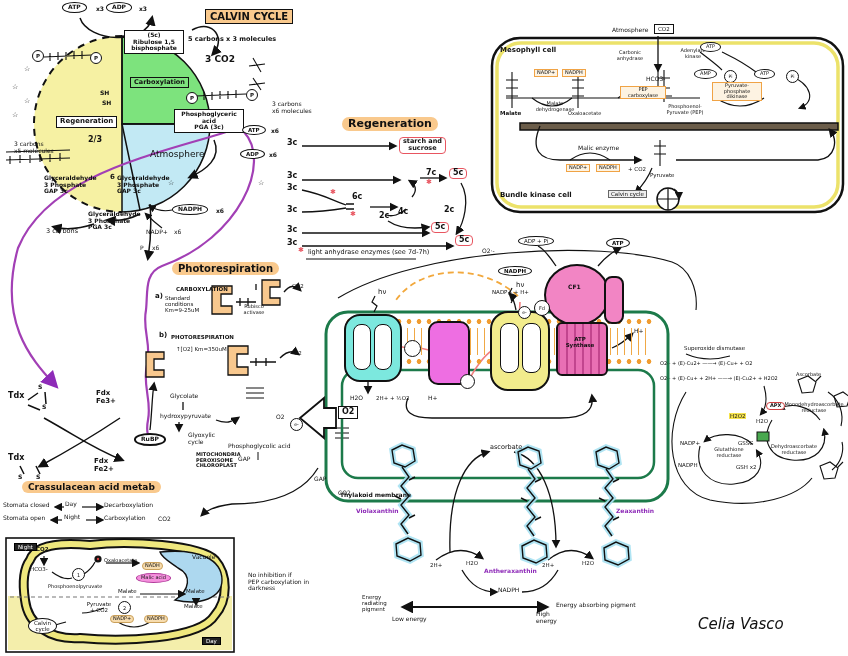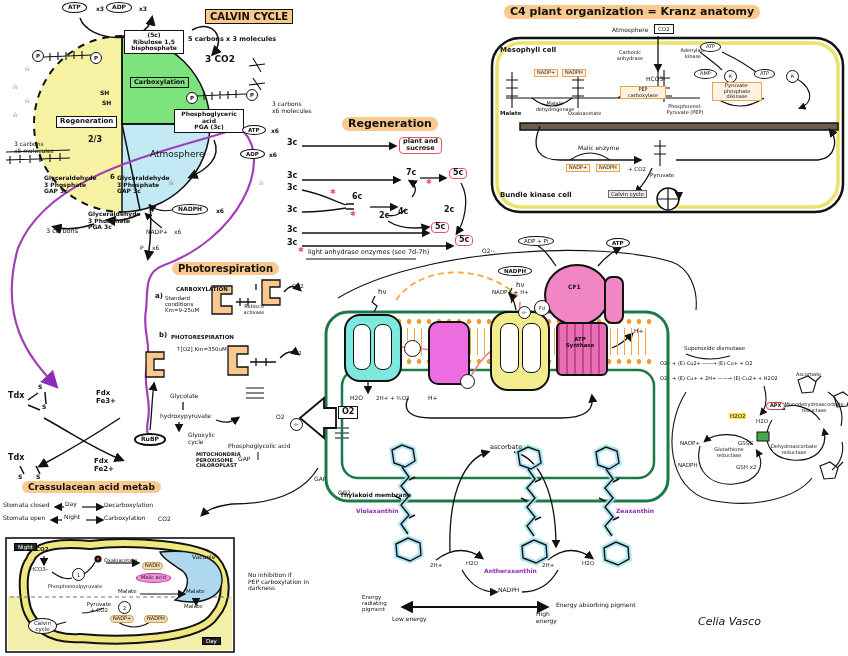--- a/index.html
+++ b/index.html
@@ -2,21 +2,21 @@
 <html><head>
 <meta charset="utf-8">
 <style>
   html,body{margin:0;padding:0;background:#fff;}
   #canvas{position:relative;width:848px;height:656px;background:#fff;overflow:hidden;
           font-family:"DejaVu Sans",sans-serif;color:#111;}
   svg.art{position:absolute;left:0;top:0;}
   .lbl{position:absolute;font-size:7px;line-height:1.12;white-space:pre-line;}
   .b{font-weight:bold}.c{text-align:center}
   .s5{font-size:5px}.s55{font-size:5.5px}.s6{font-size:6px}.s65{font-size:6.5px}
-  .s8{font-size:8px}.s9{font-size:9px}.s10{font-size:10px}.s11{font-size:11px}.s15{font-size:11px}
+  .s8{font-size:8px}.s9{font-size:9px}.s10{font-size:10px}.s11{font-size:11px}.s15{font-size:15px}
   .hl{background:#f9c98d;padding:1px 6px;border-radius:9px;font-weight:bold}
   .tbx{background:#f9c98d;border:1.5px solid #111;padding:1px 4px;font-weight:bold}
   .bx{background:#fff;border:1.6px solid #111;padding:1px 3px;text-align:center}
   .rbx{background:#fff;border:1.8px solid #e85560;border-radius:4px;padding:0 3px;font-weight:bold}
   .obx{background:#fdf3e2;border:1.5px solid #f0a345;padding:0 2px;text-align:center}
   .gbx{background:#eee;border:1.5px solid #666;padding:0 2px;text-align:center}
   .oval{background:#fff;border:1.5px solid #111;border-radius:50%;padding:1px 5px;text-align:center}
   .circ{position:absolute;background:#fff;border:1.4px solid #111;border-radius:50%;
         width:11px;height:11px;display:flex;align-items:center;justify-content:center;font-size:5px}
   .pcirc{position:absolute;background:#fff;border:1.4px solid #111;border-radius:50%;
@@ -284,21 +284,20 @@
 <div class="pcirc" style="left:90px;top:52px">P</div>
 <div class="pcirc" style="left:186px;top:92px">P</div>
 <div class="pcirc" style="left:246px;top:89px">P</div>
 <div class="lbl star" style="left:24px;top:66px">☆</div>
 <div class="lbl star" style="left:12px;top:84px">☆</div>
 <div class="lbl star" style="left:24px;top:98px">☆</div>
 <div class="lbl star" style="left:12px;top:112px">☆</div>
 <div class="lbl star" style="left:168px;top:180px">☆</div>
 <div class="lbl star" style="left:258px;top:180px">☆</div>
 
-<div class="lbl hl s11" style="left:504px;top:5px">C4 plant organization = Kranz anatomy</div>
 <div class="lbl s6" style="left:612px;top:27px">Atmosphere</div>
 <div class="lbl bx s55" style="left:654px;top:24px">CO2</div>
 <div class="lbl s7 b" style="left:500px;top:47px">Mesophyll cell</div>
 <div class="lbl s5 c" style="left:612px;top:50px;width:36px">Carbonic
 anhydrase</div>
 <div class="lbl s6" style="left:646px;top:76px">HCO3-</div>
 <div class="lbl s5 c" style="left:676px;top:48px;width:34px">Adenylate
 kinase</div>
 <div class="lbl oval s5" style="left:700px;top:42px">ATP</div>
 <div class="lbl oval s5" style="left:694px;top:69px">AMP</div>
@@ -321,24 +320,24 @@
 <div class="lbl s6" style="left:578px;top:145px">Malic enzyme</div>
 <div class="lbl obx s5" style="left:566px;top:164px">NADP+</div>
 <div class="lbl obx s5" style="left:596px;top:164px">NADPH</div>
 <div class="lbl s55" style="left:628px;top:166px">+ CO2</div>
 <div class="lbl s55" style="left:650px;top:172px">Pyruvate</div>
 <div class="lbl gbx s55" style="left:608px;top:190px">Calvin cycle</div>
 <div class="lbl s7 b" style="left:500px;top:192px">Bundle kinase cell</div>
 
 <div class="lbl hl s11" style="left:342px;top:117px">Regeneration</div>
 <div class="lbl s8 b" style="left:287px;top:139px">3c</div>
-<div class="lbl rbx s65 c" style="left:399px;top:137px">plant and
+<div class="lbl rbx s65 c" style="left:399px;top:137px">starch and
 sucrose</div>
 <div class="lbl s8 b" style="left:287px;top:172px">3c</div>
-<div class="lbl s8 b" style="left:406px;top:169px">7c</div>
+<div class="lbl s8 b" style="left:426px;top:169px">7c</div>
 <div class="lbl rbx s8" style="left:449px;top:168px">5c</div>
 <div class="lbl s8 b" style="left:287px;top:184px">3c</div>
 <div class="lbl s8 b" style="left:287px;top:206px">3c</div>
 <div class="lbl s8 b" style="left:352px;top:193px">6c</div>
 <div class="lbl s8 b" style="left:398px;top:208px">4c</div>
 <div class="lbl s8 b" style="left:379px;top:212px">2c</div>
 <div class="lbl s8 b" style="left:444px;top:206px">2c</div>
 <div class="lbl s8 b" style="left:287px;top:226px">3c</div>
 <div class="lbl rbx s8" style="left:431px;top:222px">5c</div>
 <div class="lbl s8 b" style="left:287px;top:239px">3c</div>

